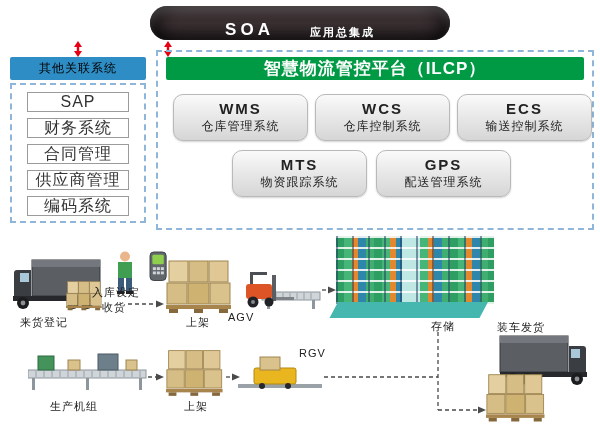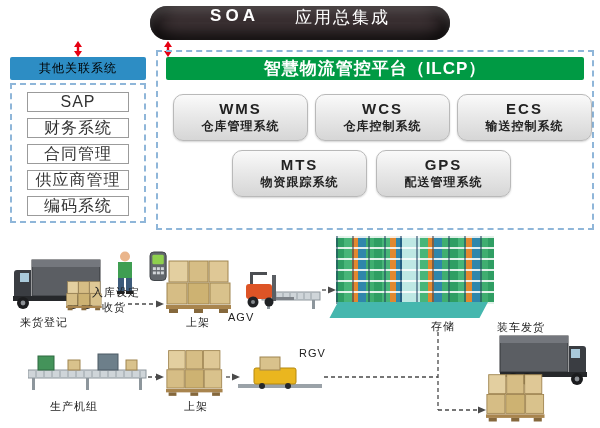--- a/index.html
+++ b/index.html
@@ -2,25 +2,25 @@
 <html style="--color-banner: #3a3032; --color-blue: #2d8dc4; --color-green: #009a44; --color-red: #e60012; --color-dash: #8fb6d9;"><head>
 <meta charset="utf-8">
 <style>
   *{margin:0;padding:0;box-sizing:border-box}
   html,body{background:#fff}
   body{font-family:"Liberation Sans","DejaVu Sans",sans-serif}
   .canvas{position:relative;width:600px;height:428px;background:#fff;overflow:hidden}
 
   
   .cylinder{position:absolute;left:150px;top:6px;width:300px;height:34px;border-radius:17px;
-    background:var(--color-banner,#3a3032);color:#fff;display:flex;align-items:flex-start;justify-content:center;gap:36px;
+    background:var(--color-banner,#3a3032);color:#fff;display:flex;align-items:flex-end;justify-content:center;gap:36px;
     box-shadow:inset 0 6px 8px rgba(255,255,255,.16),inset 0 -9px 10px rgba(0,0,0,.45),
       inset 16px 0 18px -6px rgba(0,0,0,.55),inset -16px 0 18px -6px rgba(0,0,0,.55)}
   .cylinder .soa{font-size:17px;font-weight:bold;letter-spacing:4px}
-  .cylinder .cn{font-size:17px;font-weight:normal;letter-spacing:2px}
+  .cylinder .cn{font-size:11px;font-weight:bold;letter-spacing:2px}
 
   .red-arrows{position:absolute;left:0;top:0;pointer-events:none}
   .red-arrows line{stroke:var(--color-red,#e60012);stroke-width:2.4}
   .red-arrows polygon{fill:var(--color-red,#e60012)}
 
   
   .left-header{position:absolute;left:10px;top:57px;width:136px;height:23px;border-radius:2px;
     background:var(--color-blue,#2d8dc4);color:#000000;font-size:12px;display:flex;align-items:center;justify-content:center;letter-spacing:1px}
   .left-box{position:absolute;left:10px;top:83px;width:136px;height:140px;border:2px dashed var(--color-dash,#8fb6d9);
     display:flex;flex-direction:column;align-items:center;gap:6px;padding-top:7px;background:#fff}
@@ -29,21 +29,21 @@
 
   
   .platform-box{position:absolute;left:156px;top:50px;width:438px;height:180px;border:2px dashed var(--color-dash,#8fb6d9)}
   .platform-header{position:absolute;left:166px;top:57px;width:418px;height:23px;border-radius:2px;
     background:var(--color-green,#009a44);color:#fff;font-size:17px;font-weight:bold;
     display:flex;align-items:center;justify-content:center;letter-spacing:1px}
   .module{position:absolute;width:135px;height:47px;border-radius:10px;border:1px solid #b9b9b9;
     background:linear-gradient(180deg,#fafafa,#e9e9e9 45%,#d6d6d6);box-shadow:0 1px 2px rgba(0,0,0,.18);
     display:flex;flex-direction:column;align-items:center;justify-content:center;gap:1px}
   .module .abbr{font-size:15px;font-weight:bold;color:#222;letter-spacing:2px}
-  .module .mname{font-size:12px;font-weight:bold;color:#222;letter-spacing:1px}
+  .module .mname{font-size:12px;font-weight:normal;color:#222;letter-spacing:1px}
   #m-wms{left:173px;top:94px} #m-wcs{left:315px;top:94px} #m-ecs{left:457px;top:94px}
   #m-mts{left:232px;top:150px} #m-gps{left:376px;top:150px}
 
   
   .ill{position:absolute;z-index:2}
   .flabel{position:absolute;z-index:5;font-size:11px;color:#222;letter-spacing:1px;white-space:nowrap}
   .racks{position:absolute;left:336px;top:236px;width:158px;height:88px;z-index:2}
   .racks .body{position:absolute;left:0;top:0;width:158px;height:68px;
     background:
       repeating-linear-gradient(90deg,rgba(25,55,90,.5) 0 2px,transparent 2px 16px),

